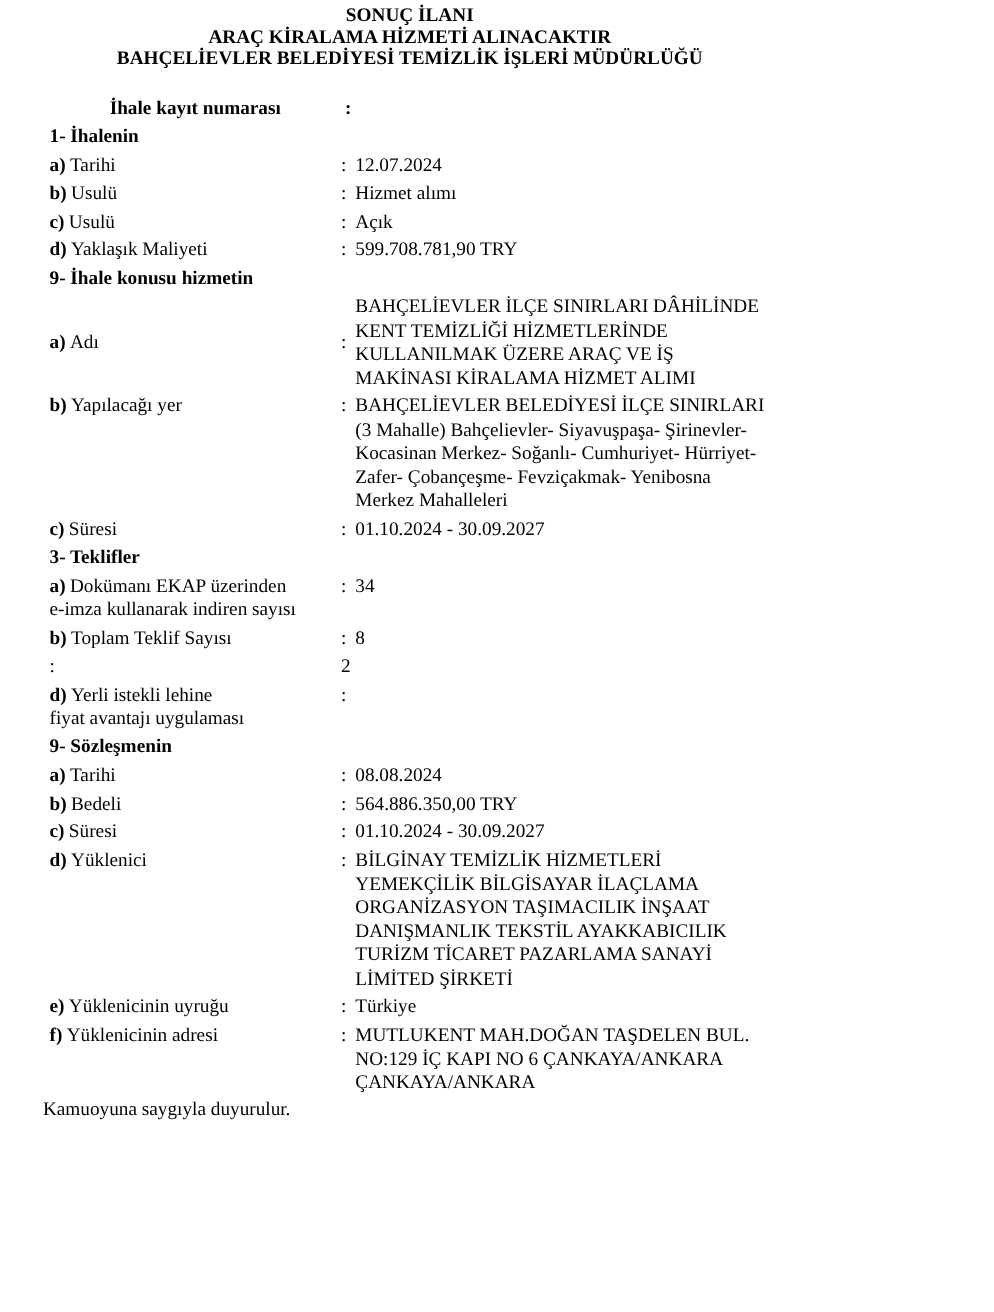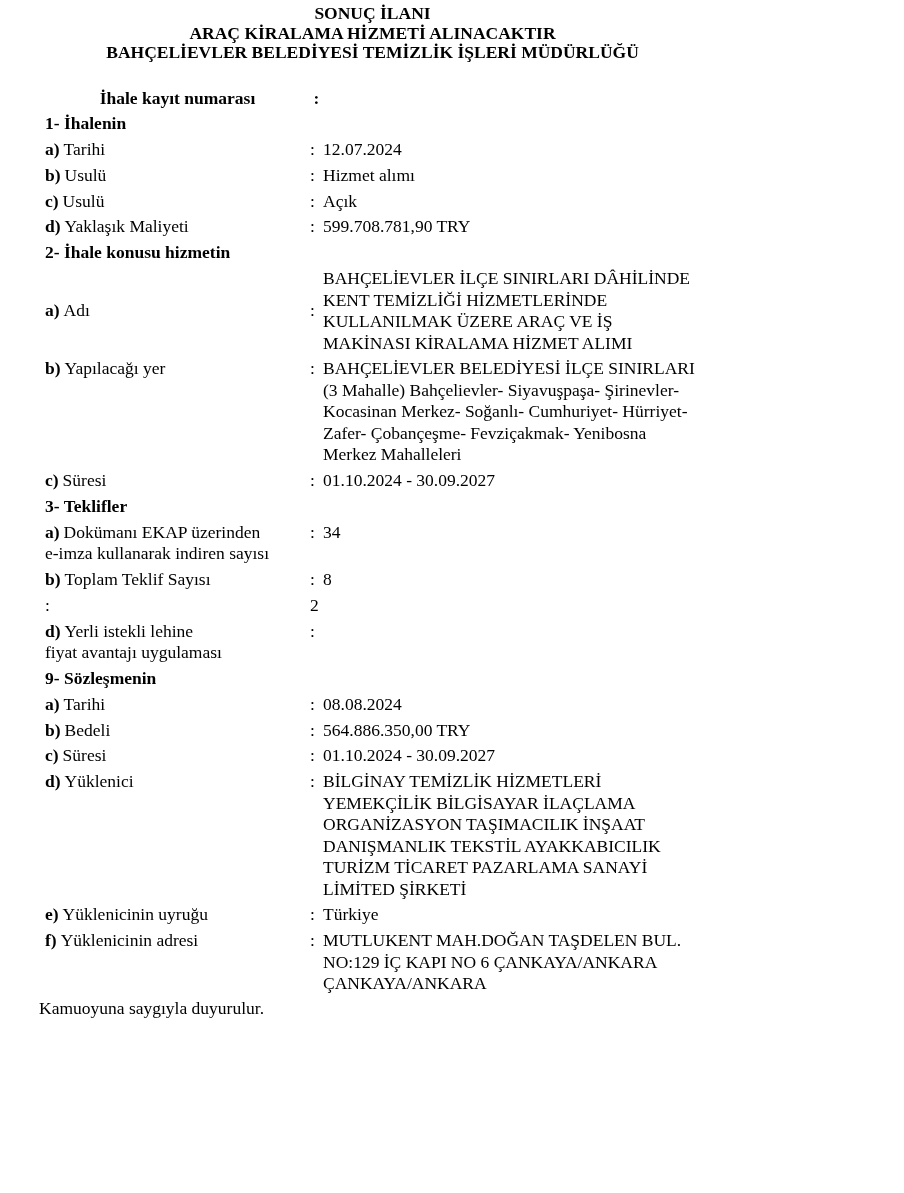--- a/index.html
+++ b/index.html
@@ -81,21 +81,21 @@
     <div class="colon-cell">:</div>
     <div class="value-cell">Açık</div>
   </div>
 
   <div class="row">
     <div class="label-cell"><span class="pfx">d)</span><span>Yaklaşık Maliyeti</span></div>
     <div class="colon-cell">:</div>
     <div class="value-cell">599.708.781,90 TRY</div>
   </div>
 
-  <div class="heading-row">2- İhale konusu hizmetin</div>
+  <div class="heading-row">9- İhale konusu hizmetin</div>
 
   <div class="row mid">
     <div class="label-cell"><span class="pfx">a)</span><span>Adı</span></div>
     <div class="colon-cell">:</div>
     <div class="value-cell">BAHÇELİEVLER İLÇE SINIRLARI DÂHİLİNDE KENT TEMİZLİĞİ HİZMETLERİNDE KULLANILMAK ÜZERE ARAÇ VE İŞ MAKİNASI KİRALAMA HİZMET ALIMI</div>
   </div>
 
   <div class="row">
     <div class="label-cell"><span class="pfx">b)</span><span>Yapılacağı yer</span></div>
     <div class="colon-cell">:</div>

